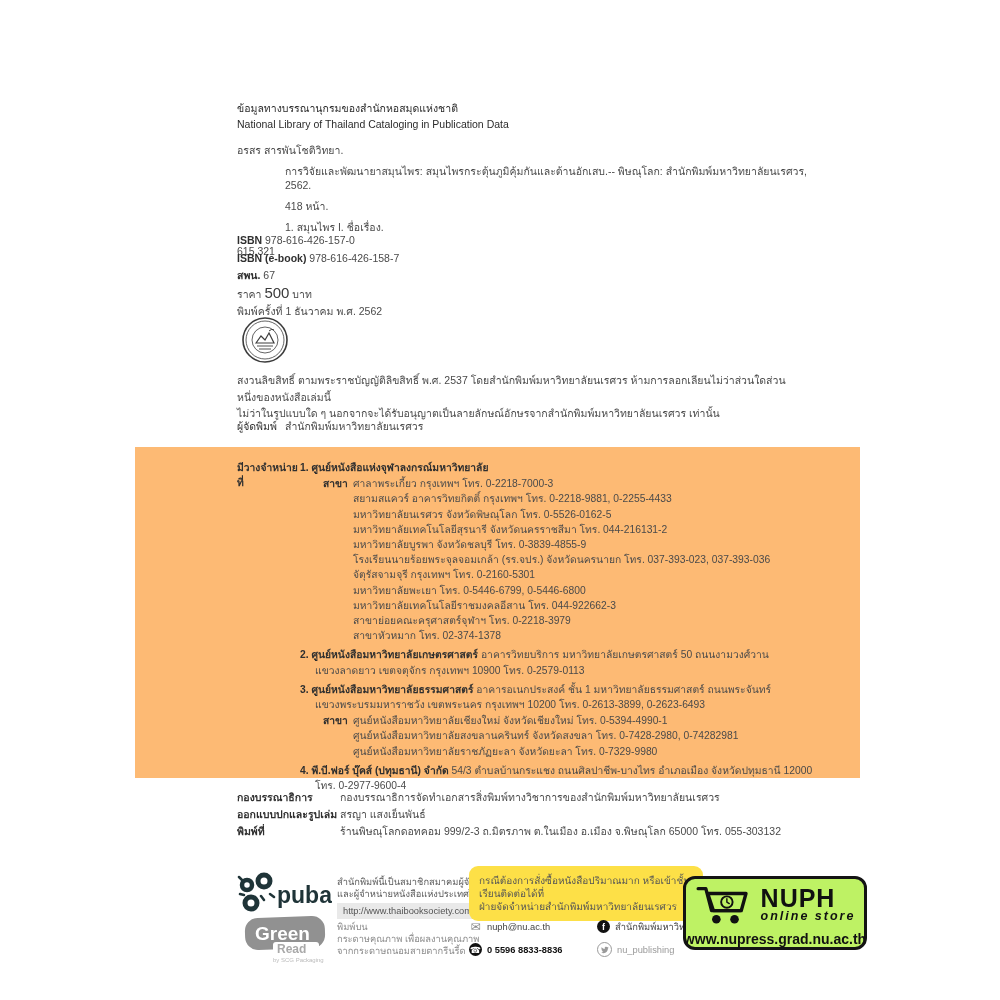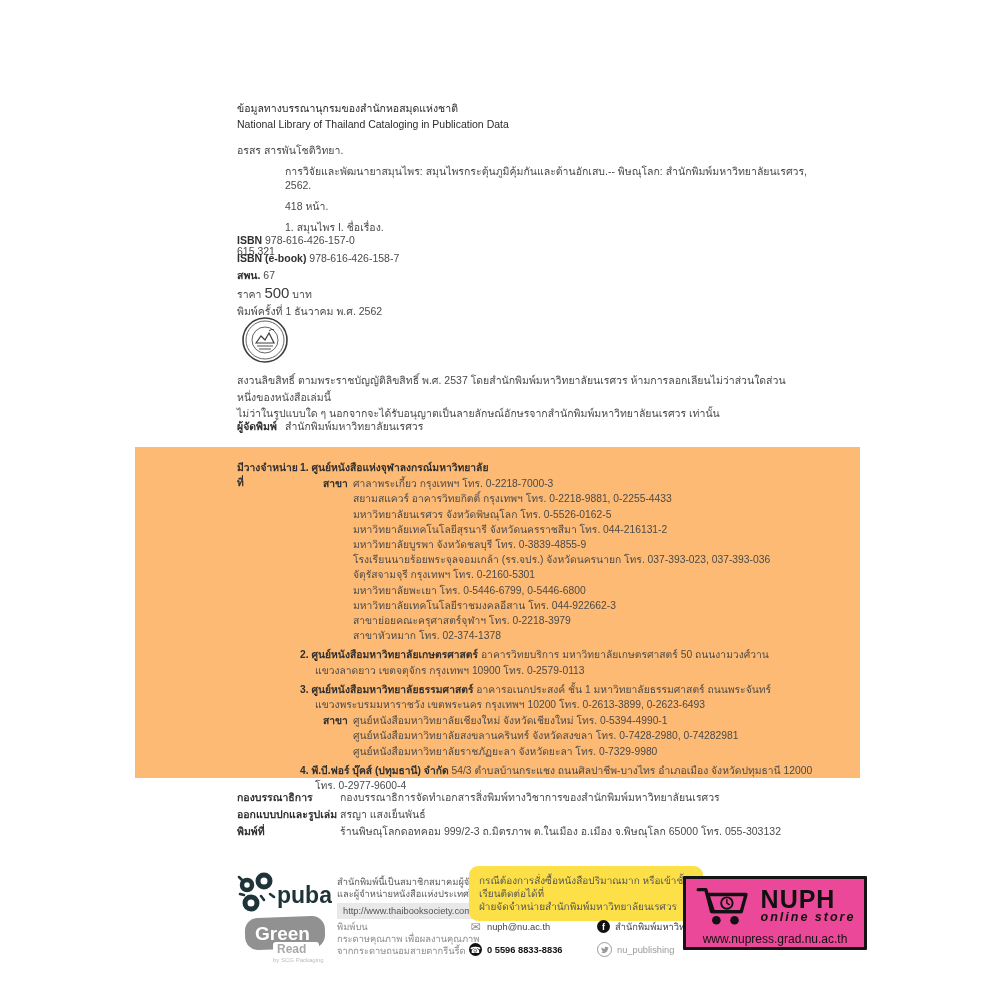--- a/index.html
+++ b/index.html
@@ -20,21 +20,21 @@
   .price-num{font-size:15px;color:#3a3a3a;}
 
   
   .seal{position:absolute;left:241px;top:316px;}
 
   
   .copyright{position:absolute;left:237px;top:372px;width:556px;line-height:16.5px;}
 
   
   .pubrow{position:absolute;left:237px;top:418px;display:flex;}
-  .pubrow .lbl{width:48px;font-weight:bold;color:#2f2f2f;}
+  .pubrow .lbl{width:48px;font-weight:normal;color:#2f2f2f;}
 
   
   .graybox{position:absolute;left:135px;top:447px;width:725px;height:331px;background:#fdba74;
            box-sizing:border-box;padding:13px 20px 0 102px;font-size:10.3px;line-height:15.2px;}
   .dist{display:flex;}
   .dist-label{width:63px;font-weight:bold;color:#2f2f2f;flex:none;}
   .dist-content{flex:1;}
   .branchrow{display:flex;margin-top:1px;}
   .blabel{margin-left:23px;width:30px;flex:none;font-weight:bold;color:#2f2f2f;}
   .blist{flex:1;}
@@ -60,26 +60,26 @@
   .cic{width:13px;height:13px;border-radius:50%;display:inline-flex;align-items:center;justify-content:center;
        font-size:9px;flex:none;}
   .cic.dark{background:#111;color:#fff;}
   .cic.lite{color:#8a8a8a;font-size:12px;}
   .cic.ring{border:1px solid #9a9a9a;color:#9a9a9a;font-size:8px;}
   .ctext{color:#444;}
   .ctext.bold{font-weight:bold;color:#111;}
   .ctext.grey{color:#9a9a9a;text-align:center;}
 
   .nuph-box{position:absolute;left:683px;top:876px;width:184px;height:74px;border:3px solid #141414;
-            border-radius:1px;background:#ec4899;display:flex;flex-direction:column;align-items:center;
+            border-radius:12px;background:#bef264;display:flex;flex-direction:column;align-items:center;
             justify-content:center;padding-top:2px;box-sizing:border-box;}
   .nuph-top{display:flex;align-items:center;gap:8px;}
   .nuph-name{font-size:25px;font-weight:bold;color:#111;letter-spacing:1px;line-height:22px;}
   .nuph-sub{font-size:12.5px;font-weight:bold;color:#111;letter-spacing:2px;font-style:italic;}
-  .nuph-url{font-size:12px;font-weight:normal;color:#111;margin-top:3px;}
+  .nuph-url{font-size:14px;font-weight:bold;color:#111;margin-top:3px;}
 </style>
 </head>
 <body>
 
 <div class="page">
 
   <section class="cip">
     <div class="t">ข้อมูลทางบรรณานุกรมของสำนักหอสมุดแห่งชาติ</div>
     <div class="t">National Library of Thailand Cataloging in Publication Data</div>
     <div class="author">อรสร สารพันโชติวิทยา.</div>

